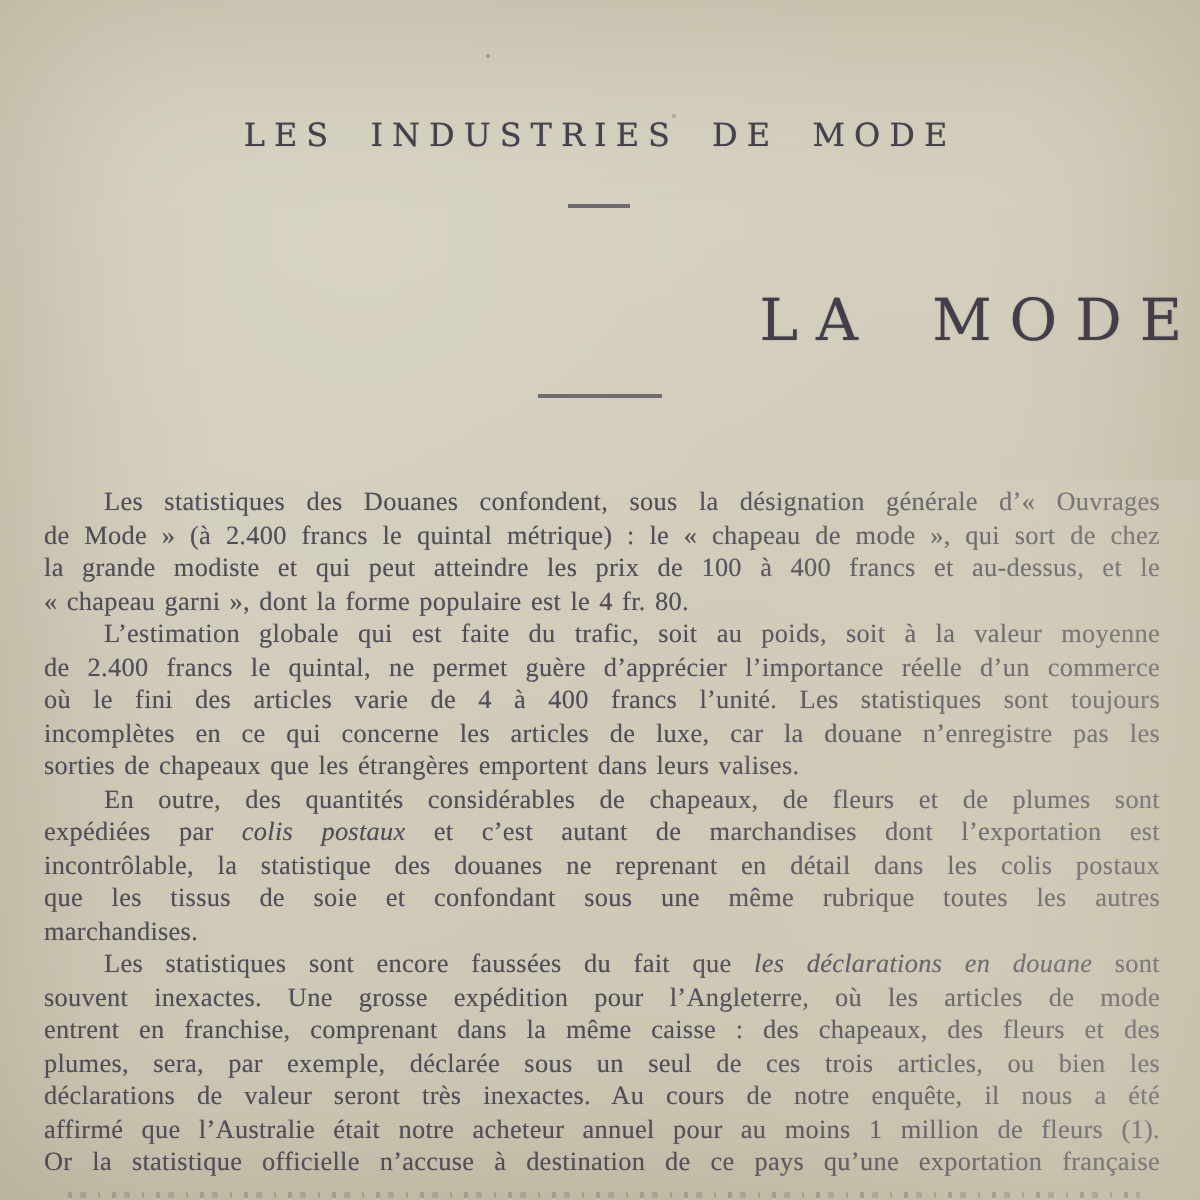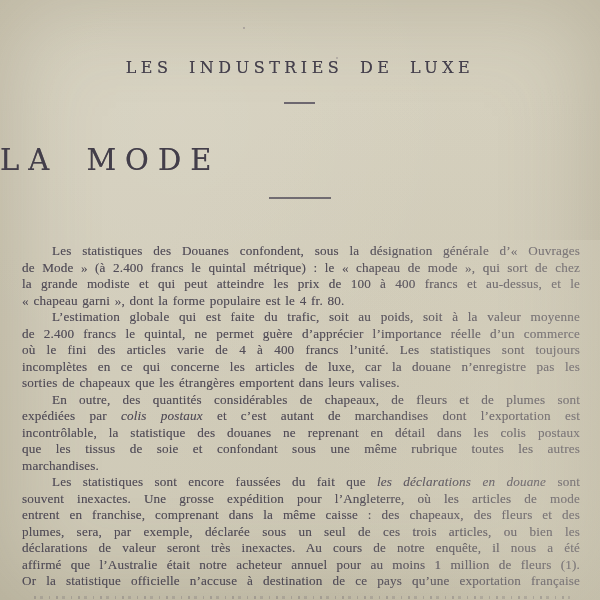--- a/index.html
+++ b/index.html
@@ -25,21 +25,21 @@
     color:#45404c;
     text-shadow:0 0 0.5px rgba(69,64,76,0.6);
   }
   .rule-1{
     position:absolute;top:102px;left:284px;
     width:31px;height:1.5px;
     background:#5a5560;opacity:0.85;
   }
   .main-title{
     position:absolute;top:143px;left:0;width:600px;
-    text-align:left;
+    text-align:right;
     font-family:"DejaVu Serif", serif;
     font-size:29px;
     letter-spacing:9px;
     word-spacing:10px;
     color:#433e4a;
     text-shadow:0 0 0.6px rgba(67,62,74,0.65);
   }
   .rule-2{
     position:absolute;top:197px;left:269px;
     width:62px;height:1.6px;
@@ -84,21 +84,21 @@
   .speck-b{ top:57px;left:336px;width:1.5px;height:1.5px;opacity:0.35; }
 </style>
 </head>
 <body>
 
 <div class="page">
 
   <div class="ink-speck speck-a"></div>
   <div class="ink-speck speck-b"></div>
 
-  <div class="running-head">LES INDUSTRIES DE LUXE</div>
+  <div class="running-head">LES INDUSTRIES DE MODE</div>
 
   <div class="rule-1"></div>
 
   <div class="main-title">LA MODE</div>
 
   <div class="rule-2"></div>
 
   <div class="body-text">
       <div class="line indent"><span>Les statistiques des Douanes confondent, sous la désignation générale d’« Ouvrages</span></div>
       <div class="line"><span>de Mode » (à 2.400 francs le quintal métrique) : le « chapeau de mode », qui sort de chez</span></div>

